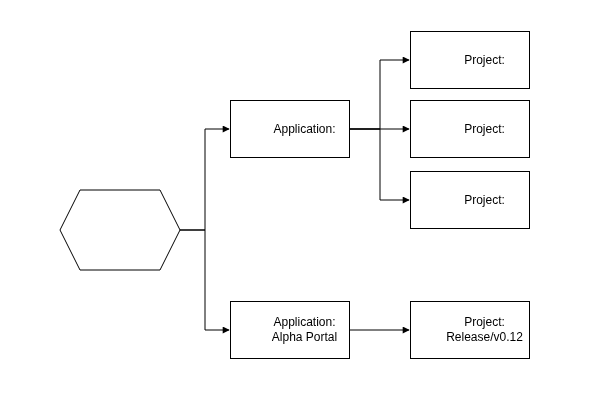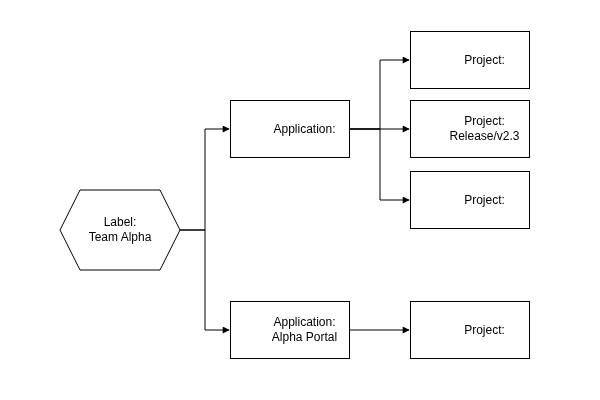--- a/index.html
+++ b/index.html
@@ -88,44 +88,40 @@
 
     <path class="edge" d="M 350 129 L 380 129 L 380 60 L 409 60" marker-end="url(#arrow)"></path>
 
     <path class="edge" d="M 350 129 L 409 129" marker-end="url(#arrow)"></path>
 
     <path class="edge" d="M 350 129 L 380 129 L 380 200 L 409 200" marker-end="url(#arrow)"></path>
 
     <path class="edge" d="M 350 330 L 409 330" marker-end="url(#arrow)"></path>
   </svg>
 
-  <div class="node hex-label" style="left:60px; top:190px;">
-    <span>Label:</span>
-    <span>Team Alpha</span>
-  </div>
 
   <div class="node rect" style="left:230px; top:100px;">
     <span>Application:</span>
   </div>
 
   <div class="node rect" style="left:230px; top:301px;">
     <span>Application:</span>
     <span>Alpha Portal</span>
   </div>
 
   <div class="node rect" style="left:410px; top:31px;">
     <span>Project:</span>
   </div>
 
   <div class="node rect" style="left:410px; top:100px;">
     <span>Project:</span>
-    <span>Release/v2.3</span>
   </div>
 
   <div class="node rect" style="left:410px; top:171px;">
     <span>Project:</span>
   </div>
 
   <div class="node rect" style="left:410px; top:301px;">
     <span>Project:</span>
+    <span>Release/v0.12</span>
   </div>
 
 </div>
 
 </body></html>

